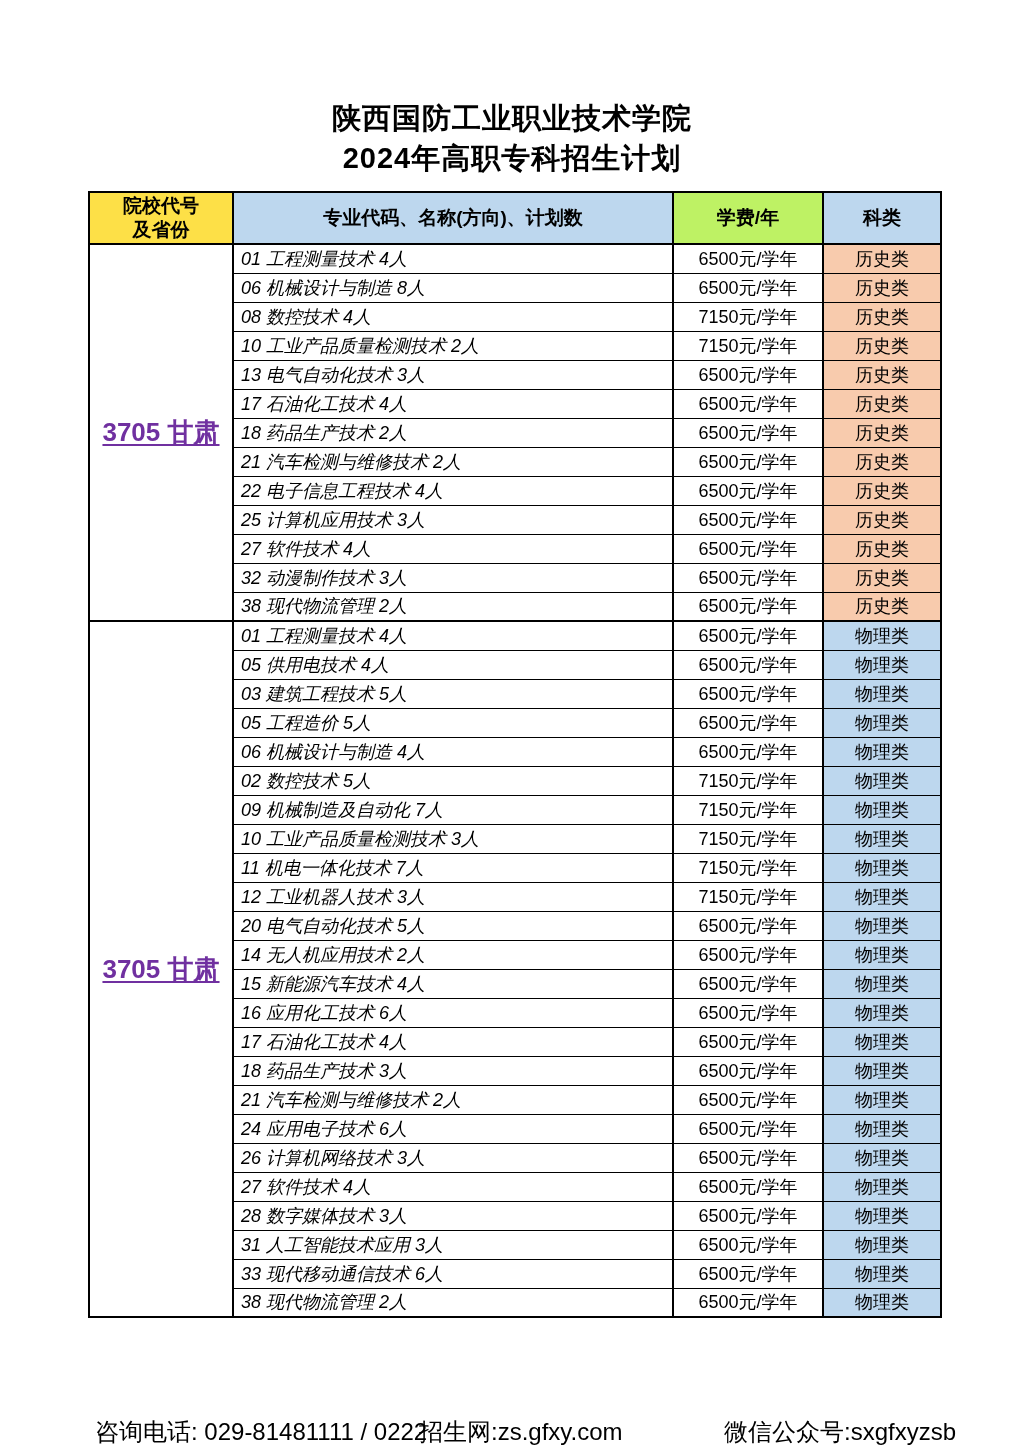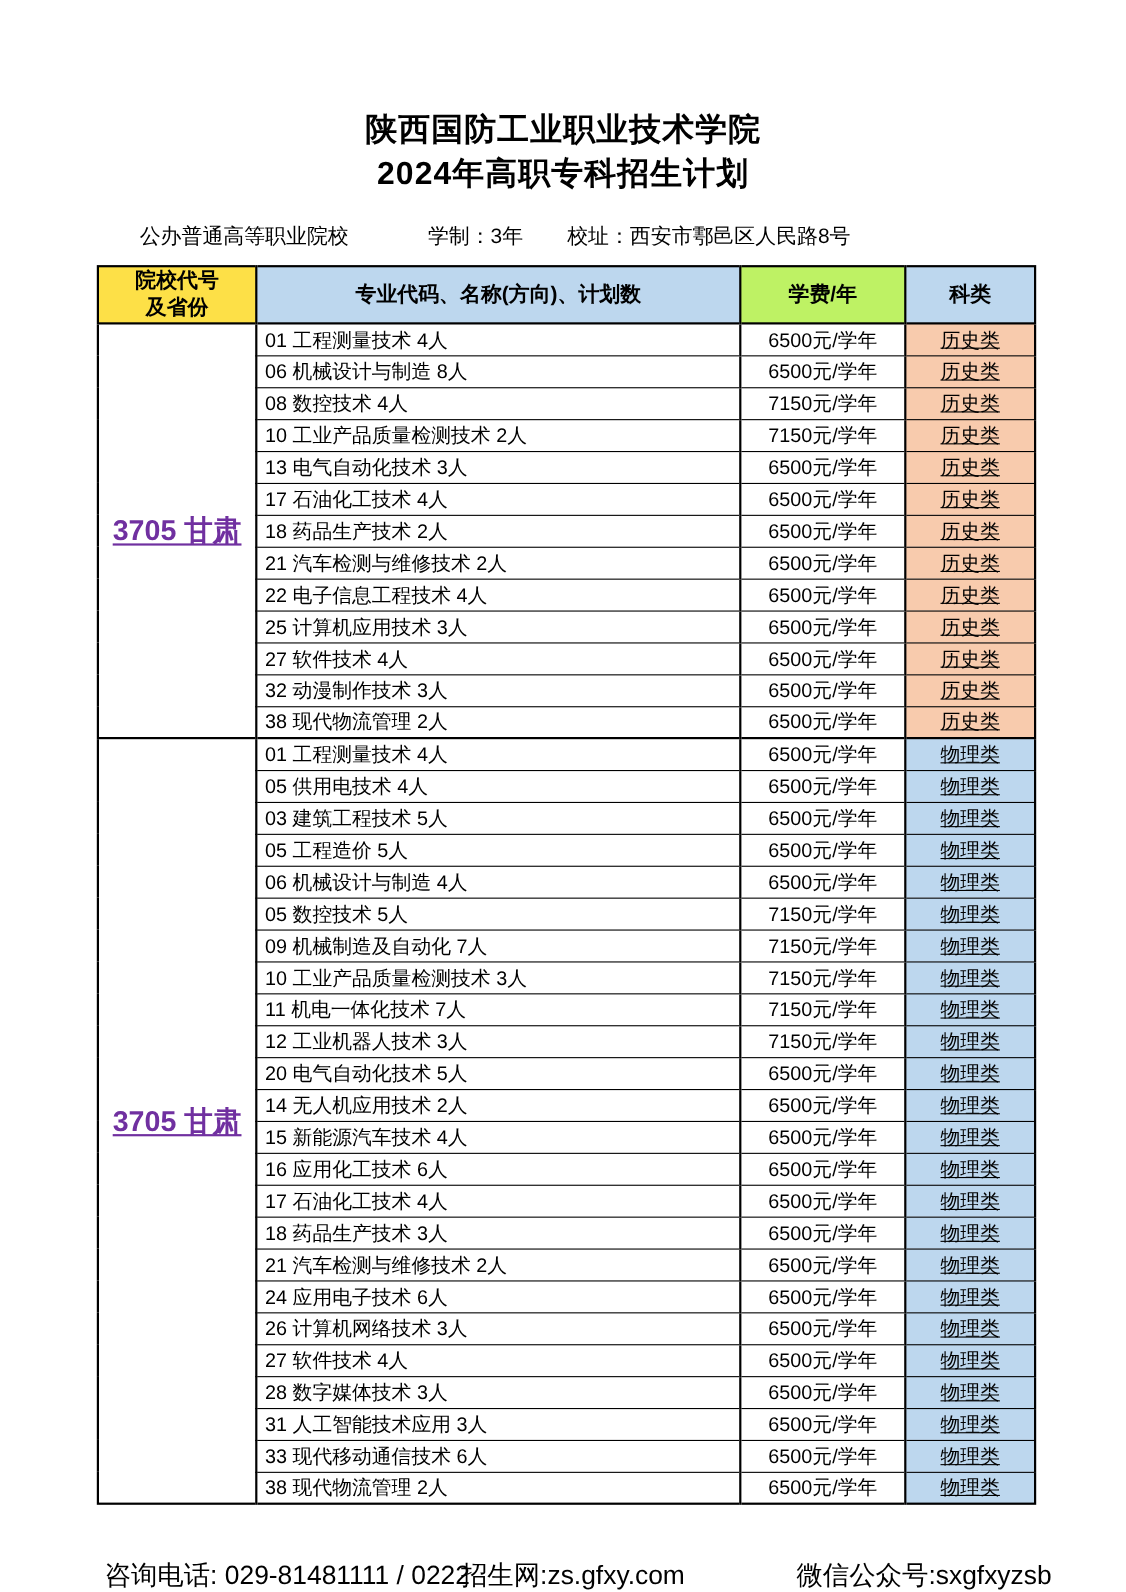--- a/index.html
+++ b/index.html
@@ -43,23 +43,23 @@
   }
   th {
     height:52px;
     font-size:19px;
     font-weight:bold;
     text-align:center;
     vertical-align:middle;
   }
   th.h-col1 { white-space:pre-line; line-height:24px; }
   td { height:29px; font-size:18px; vertical-align:middle; }
-  td.major-cell   { text-align:left; padding-left:7px; }
+  td.major-cell   { text-align:left; padding-left:7px;font-style:italic; }
   td.tuition-cell { text-align:center; }
-  td.category-cell{ text-align:center;text-decoration:underline; }
+  td.category-cell{ text-align:center; }
   td.code-cell {
     text-align:center;
     font-size:26px;
     font-weight:bold;
     text-decoration:underline;
     text-underline-offset:3px;
   }
   tr.section-start td { border-top:2px solid #000; }
 
   
@@ -72,25 +72,20 @@
 </head>
 <body>
 
 <div class="page">
 
   <div class="titles">
     <div class="title-line">陕西国防工业职业技术学院</div>
     <div class="title-line">2024年高职专科招生计划</div>
   </div>
 
-  <div class="info-line">
-    <span class="seg-type">公办普通高等职业院校</span>
-    <span class="seg-dur">学制：3年</span>
-    <span class="seg-addr">校址：西安市鄠邑区人民路8号</span>
-  </div>
 
   <table class="plan">
     <colgroup>
       <col class="c1">
         <col class="c2">
         <col class="c3">
         <col class="c4">
     </colgroup>
     <thead>
       <tr>
@@ -188,21 +183,21 @@
           <td class="major-cell">05 工程造价 5人</td>
           <td class="tuition-cell">6500元/学年</td>
           <td class="category-cell" style="background: rgb(189, 215, 238);">物理类</td>
         </tr>
         <tr>
           <td class="major-cell">06 机械设计与制造 4人</td>
           <td class="tuition-cell">6500元/学年</td>
           <td class="category-cell" style="background: rgb(189, 215, 238);">物理类</td>
         </tr>
         <tr>
-          <td class="major-cell">05 数控技术 5人</td>
+          <td class="major-cell">02 数控技术 5人</td>
           <td class="tuition-cell">7150元/学年</td>
           <td class="category-cell" style="background: rgb(189, 215, 238);">物理类</td>
         </tr>
         <tr>
           <td class="major-cell">09 机械制造及自动化 7人</td>
           <td class="tuition-cell">7150元/学年</td>
           <td class="category-cell" style="background: rgb(189, 215, 238);">物理类</td>
         </tr>
         <tr>
           <td class="major-cell">10 工业产品质量检测技术 3人</td>

